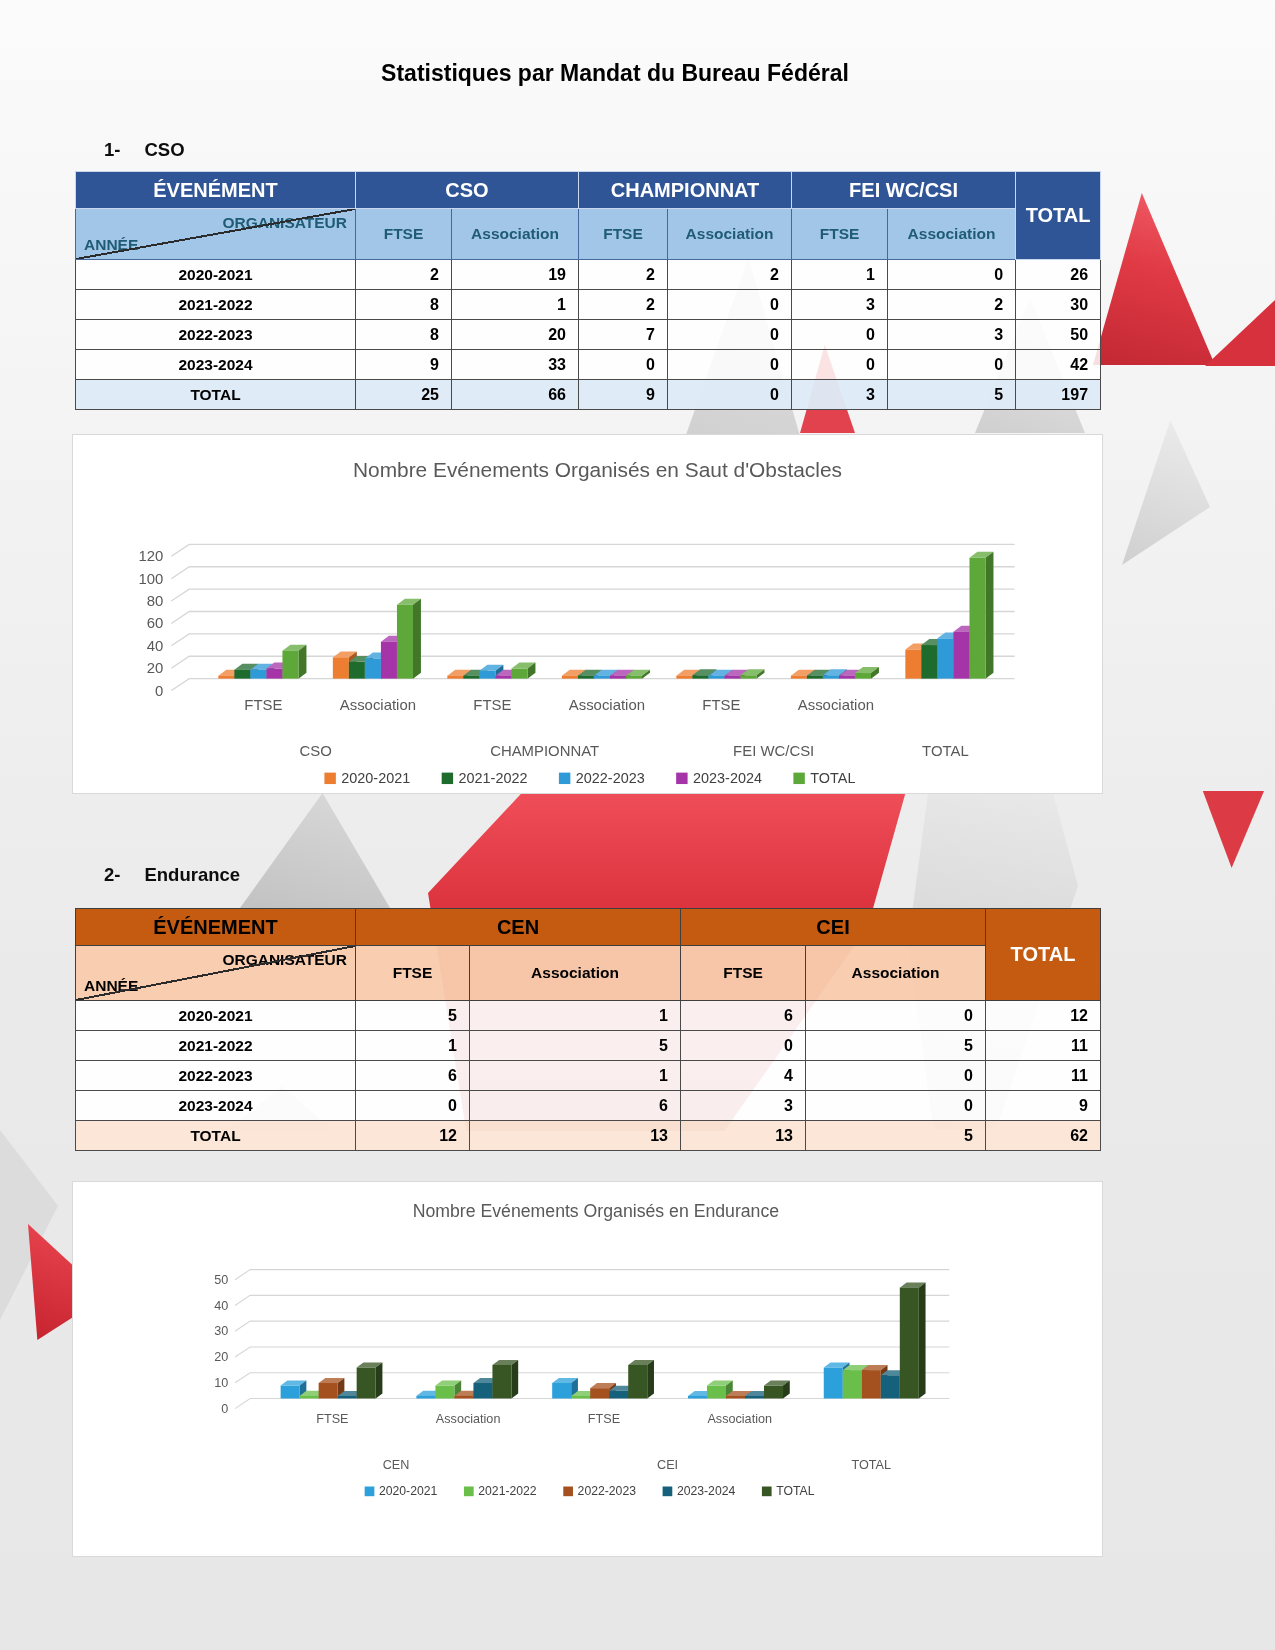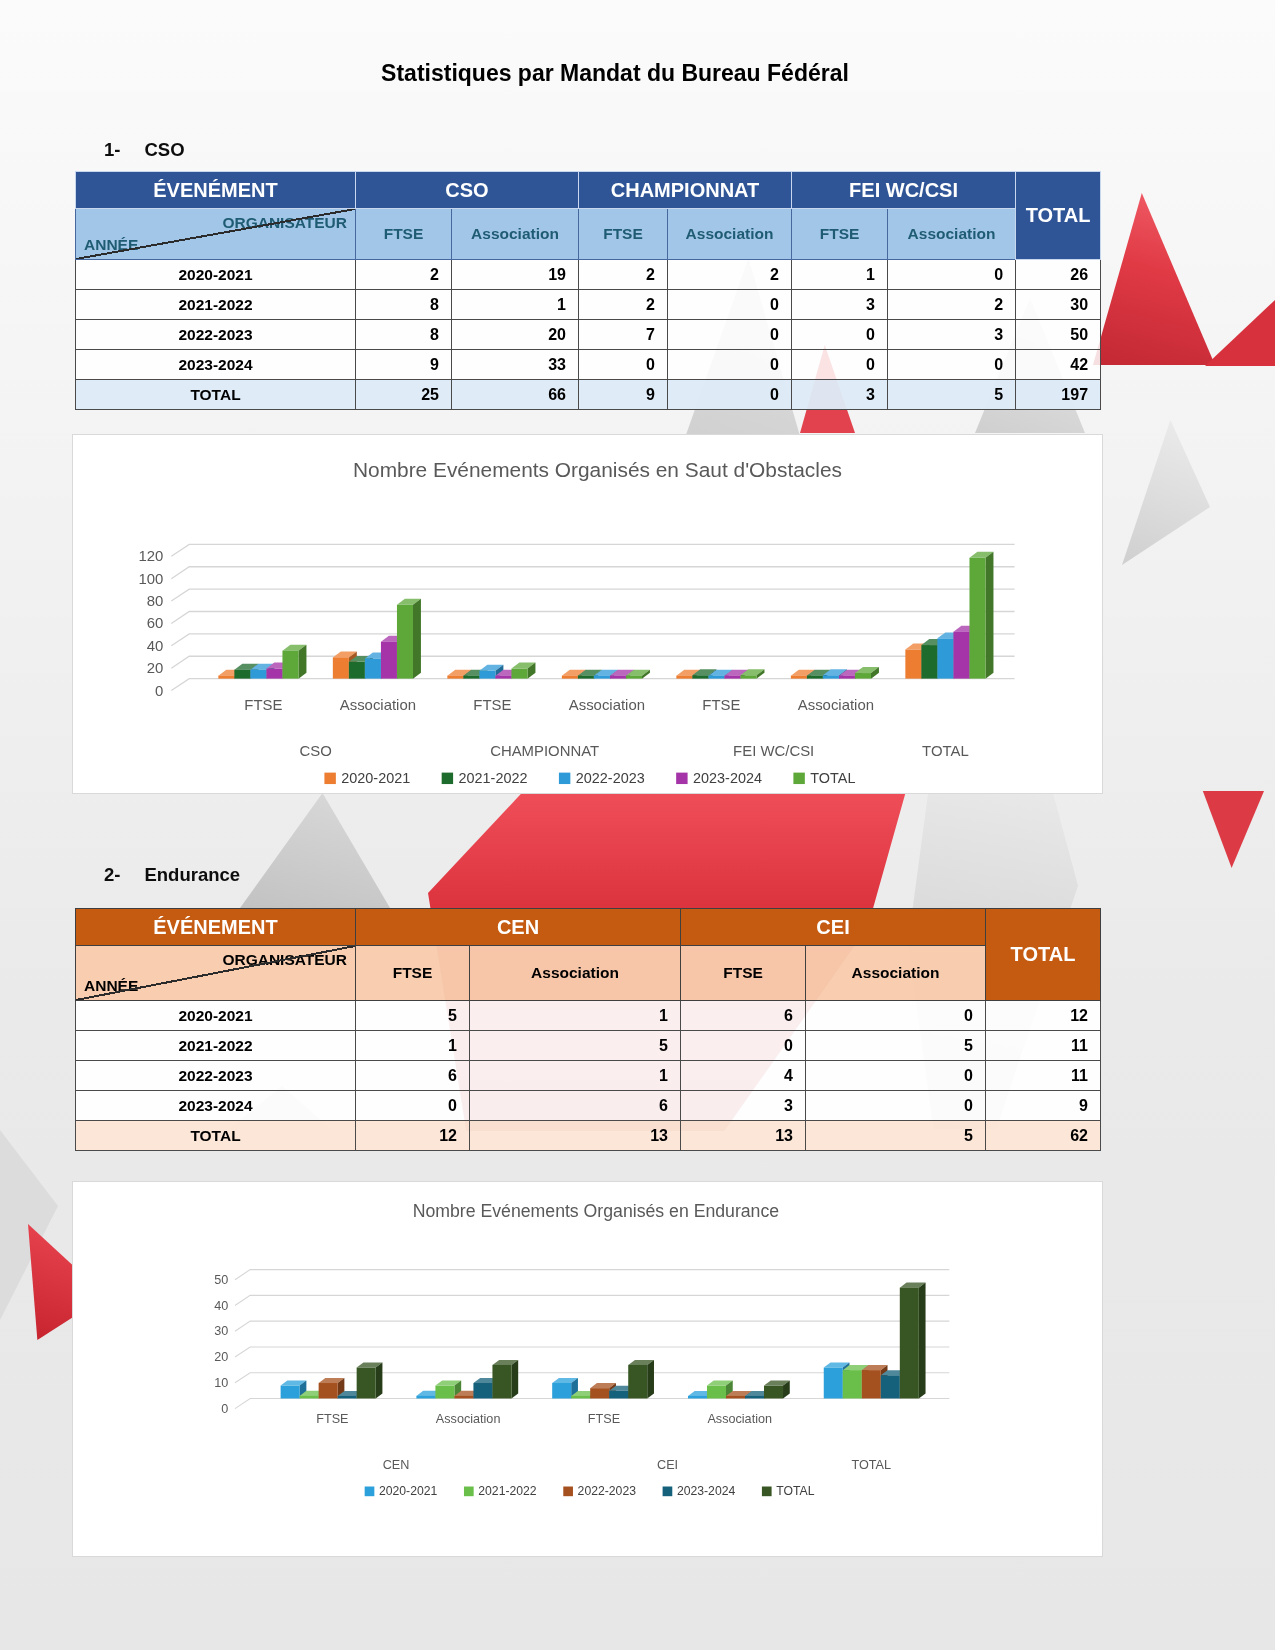--- a/index.html
+++ b/index.html
@@ -20,21 +20,21 @@
   .dtable{border-collapse:collapse;table-layout:fixed;width:1025px;font-weight:700;color:#000;}
   .dtable th,.dtable td{border:1px solid #4a4a4a;padding:0;overflow:hidden;}
   .dtable{border:1.5px solid #353535;}
   .dtable .h1{font-size:20px;height:36px;text-align:center;}
   .dtable .h2{font-size:15.5px;text-align:center;}
   .t1 .h1{background:#2F5597;color:#fff;border:1px solid #c8d6ee;}
   .t1 .h2{background:rgba(157,195,230,0.95);color:#1F5C73;height:50px;border:1px solid #47689e;}
   .t1 .totalcell{background:#2F5597;color:#fff;border:1px solid #c8d6ee;}
   .t1 td{background:rgba(255,255,255,0.85);}
   .t1 .trow td{background:rgba(222,235,247,0.96);}
-  .t2 .h1{background:#C55A11;color:#ffffff;border:1px solid #3f3f3f;}
+  .t2 .h1{background:#C55A11;color:#000000;border:1px solid #3f3f3f;}
   .t2 .h2{background:rgba(248,203,173,0.97);color:#000;height:54px;border:1px solid #3f3f3f;}
   .t2 .totalcell{background:#C55A11;color:#fff;border:1px solid #3f3f3f;}
   .t2 td{background:rgba(255,255,255,0.92);}
   .t2 .trow td{background:rgba(251,229,214,0.97);}
   .dtable tbody tr{height:30px;}
   .dtable td.lbl{text-align:center;font-size:15.5px;}
   .dtable td.num{text-align:right;padding-right:12px;font-size:16px;}
   .diag{position:relative;}
   .diag::after{content:"";position:absolute;left:0;top:0;width:100%;height:100%;pointer-events:none;
      background:linear-gradient(to bottom right,transparent calc(50% - 1px),#2b2b2b calc(50% - 1px),#2b2b2b calc(50% + 1px),transparent calc(50% + 1px));}

